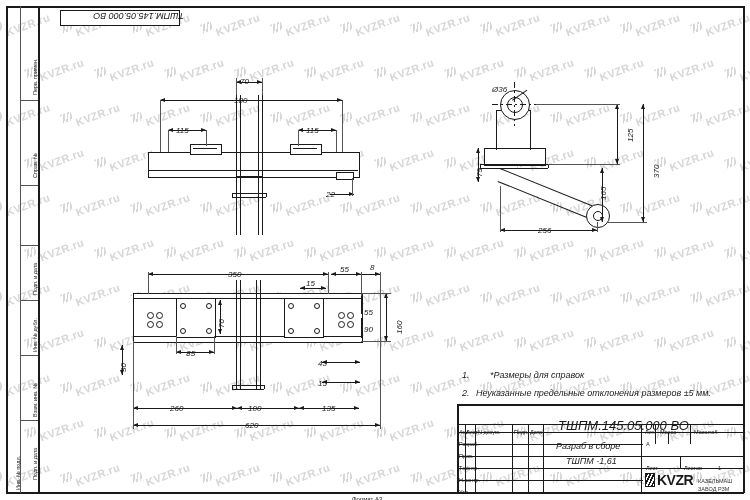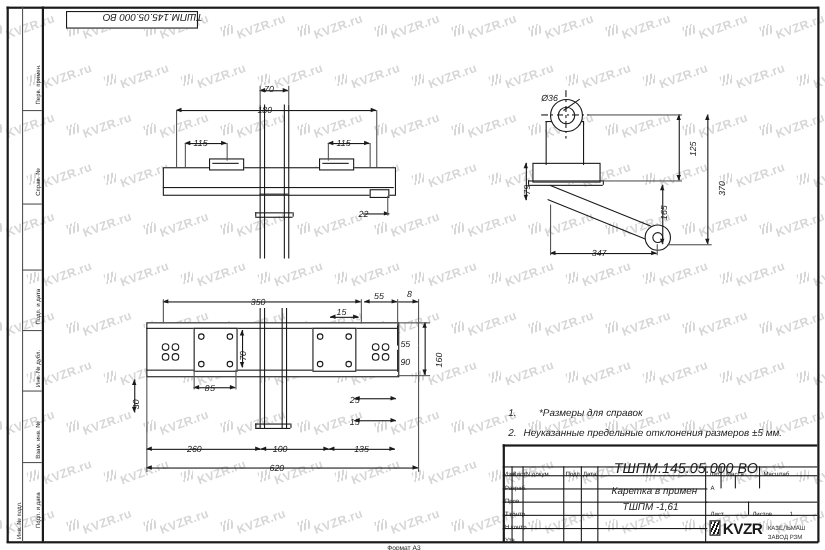--- a/index.html
+++ b/index.html
@@ -409,21 +409,21 @@
   <div class="dimv" style="left:478px;top:148px;height:34px;"></div>
   <div class="arw arwU" style="left:476px;top:148px;"></div>
   <div class="arw arwD" style="left:476px;top:177px;"></div>
   <div class="txt it rot" style="left:476px;top:177px;transform:rotate(-90deg);">79</div>
 
   <div class="dimline" style="left:500px;top:230px;width:97px;"></div>
   <div class="arw arwL" style="left:500px;top:228px;"></div>
   <div class="arw arwR" style="left:592px;top:228px;"></div>
   <div class="ext" style="left:500px;top:186px;height:46px;width:1px;background:#555;"></div>
   <div class="ext" style="left:597px;top:222px;height:10px;width:1px;background:#555;"></div>
-  <div class="txt it" style="left:538px;top:227px;">347</div>
+  <div class="txt it" style="left:538px;top:227px;">256</div>
 
   <div class="part" style="left:133px;top:293px;width:228px;height:48px;"></div>
   <div class="ln hl" style="left:133px;top:298px;width:228px;"></div>
   <div class="ln hl" style="left:133px;top:336px;width:228px;"></div>
 
   <div class="thin" style="left:176px;top:298px;width:38px;height:38px;"></div>
   <div class="thin" style="left:284px;top:298px;width:38px;height:38px;"></div>
 
   <div class="circ" style="left:147px;top:312px;width:5px;height:5px;"></div>
   <div class="circ" style="left:156px;top:312px;width:5px;height:5px;"></div>
@@ -497,21 +497,21 @@
   <div class="txt it" style="left:186px;top:350px;font-family:Liberation Mono, monospace;">85</div>
 
   <div class="dimv" style="left:122px;top:345px;height:30px;"></div>
   <div class="arw arwU" style="left:120px;top:345px;"></div>
   <div class="arw arwD" style="left:120px;top:370px;"></div>
   <div class="txt it rot" style="left:120px;top:372px;transform:rotate(-90deg);">30</div>
 
   <div class="dimline" style="left:322px;top:362px;width:38px;"></div>
   <div class="arw arwL" style="left:322px;top:360px;"></div>
   <div class="arw arwR" style="left:355px;top:360px;"></div>
-  <div class="txt it" style="left:318px;top:360px;">25</div>
+  <div class="txt it" style="left:318px;top:360px;">43</div>
   <div class="dimline" style="left:322px;top:382px;width:38px;"></div>
   <div class="arw arwL" style="left:322px;top:380px;"></div>
   <div class="arw arwR" style="left:355px;top:380px;"></div>
   <div class="txt it" style="left:318px;top:380px;">15</div>
 
   <div class="dimline" style="left:133px;top:408px;width:104px;"></div>
   <div class="arw arwL" style="left:133px;top:406px;"></div>
   <div class="arw arwR" style="left:232px;top:406px;"></div>
   <div class="txt it" style="left:170px;top:405px;">260</div>
 
@@ -559,21 +559,21 @@
   <div class="txt t55" style="left:478px;top:430px;">N докум.</div>
   <div class="txt t55" style="left:514px;top:430px;">Подп.</div>
   <div class="txt t55" style="left:530px;top:430px;">Дата</div>
 
   <div class="txt t55" style="left:459px;top:442px;">Разраб.</div>
   <div class="txt t55" style="left:459px;top:454px;">Пров.</div>
   <div class="txt t55" style="left:459px;top:466px;">Т.контр.</div>
   <div class="txt t55" style="left:459px;top:478px;">Н.контр.</div>
   <div class="txt t55" style="left:459px;top:490px;">Утв.</div>
 
-  <div class="txt t9 it" style="left:556px;top:442px;">Каретка в примен</div>
+  <div class="txt t9 it" style="left:556px;top:442px;">Разраб в сборе</div>
   <div class="txt t9 it" style="left:566px;top:457px;">ТШПМ -1,61</div>
 
   <div class="ln vl" style="left:655px;top:424px;height:20px;"></div>
   <div class="ln vl" style="left:690px;top:424px;height:20px;"></div>
   <div class="ln vl" style="left:668px;top:432px;height:12px;"></div>
   <div class="txt t55" style="left:645px;top:430px;">Лит.</div>
   <div class="txt t55" style="left:660px;top:430px;">Масса</div>
   <div class="txt t55" style="left:694px;top:430px;">Масштаб</div>
   <div class="txt t55" style="left:646px;top:442px;">А</div>
 

